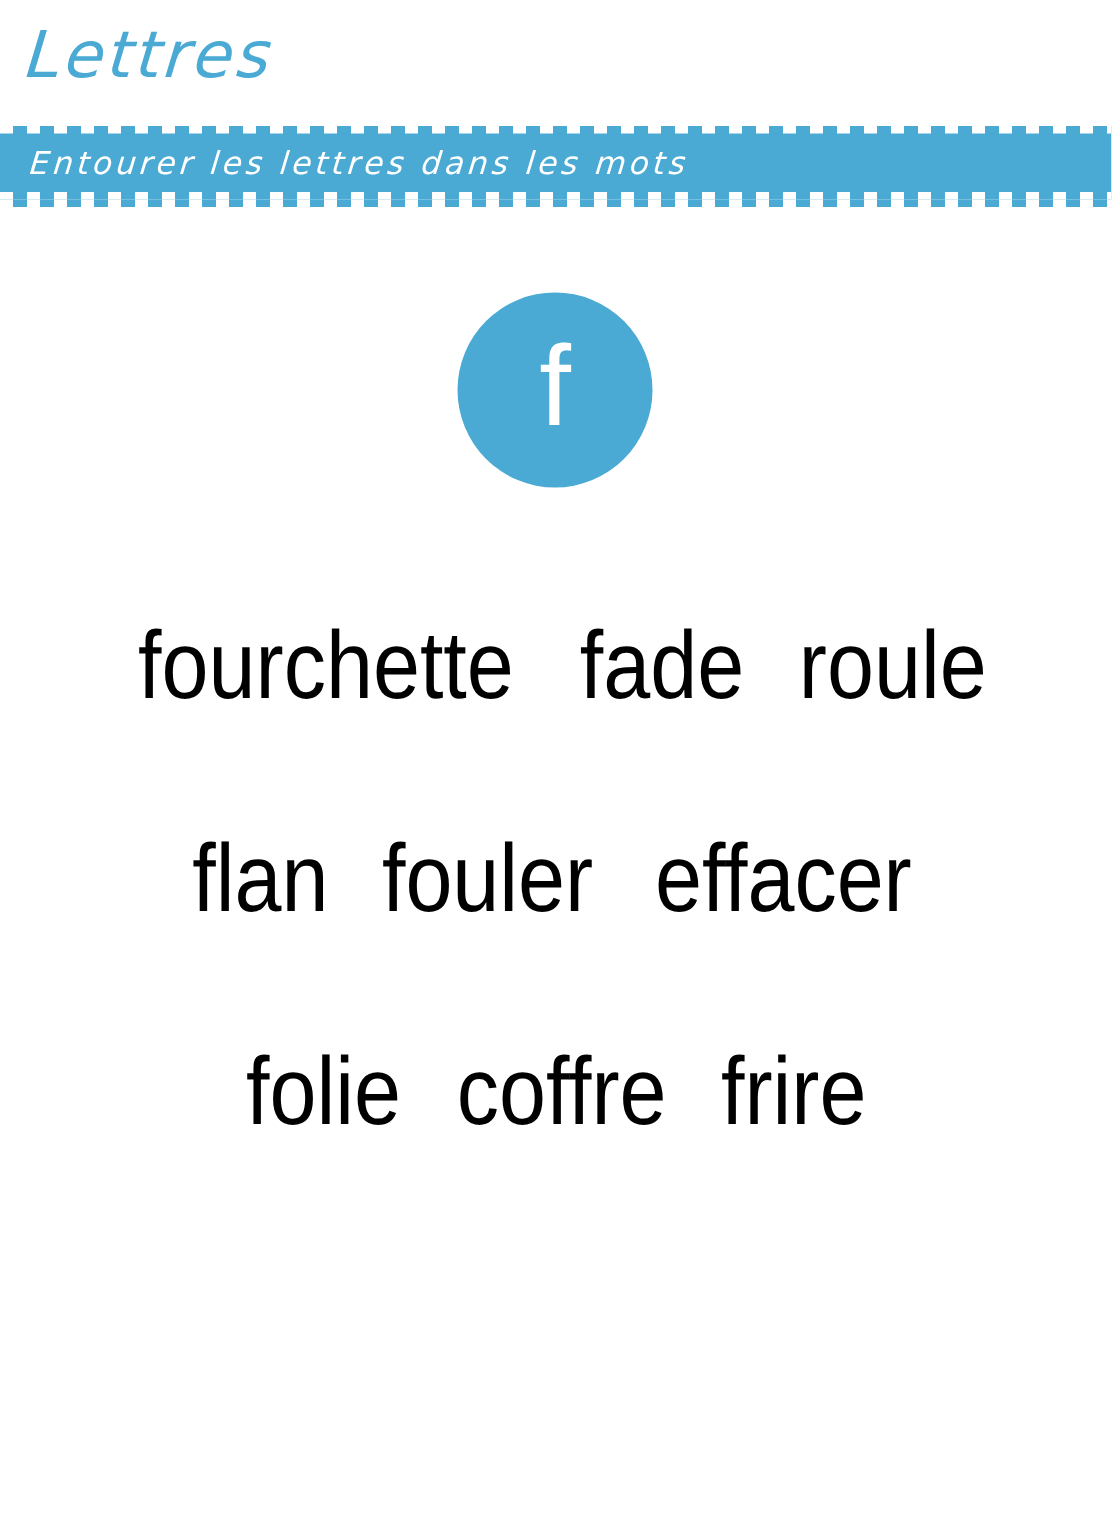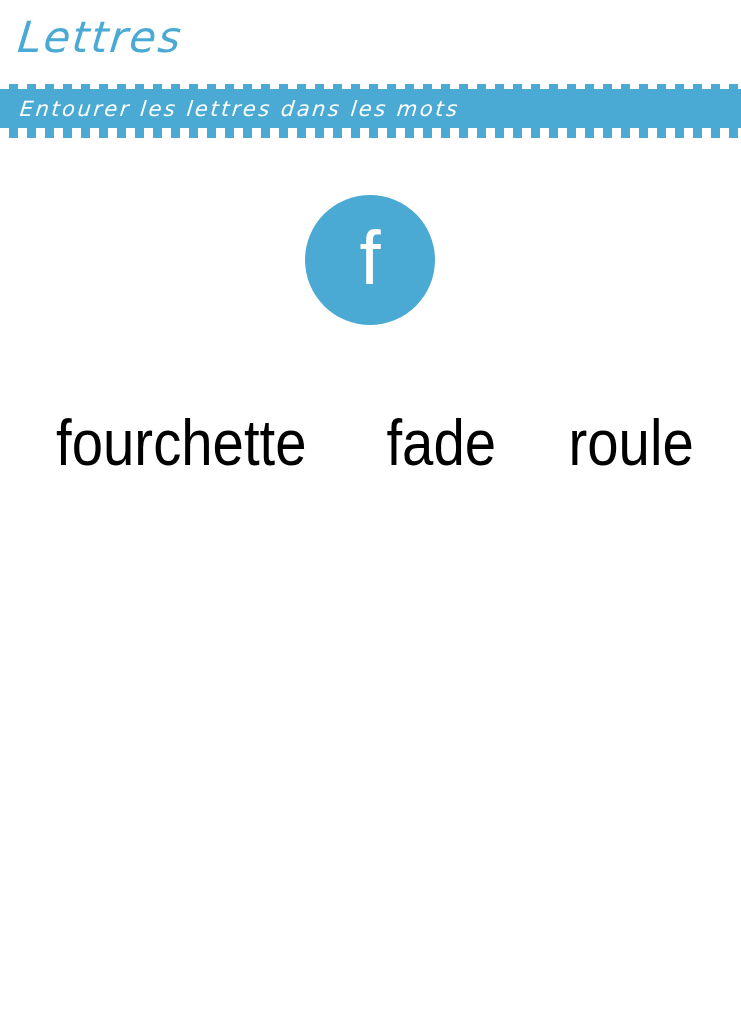--- a/index.html
+++ b/index.html
@@ -119,21 +119,21 @@
     left: 0;
     top: 372px;
     width: 741px;
   }
   .word-row {
     width: 741px;
     height: 142px;
     display: flex;
     align-items: center;
     justify-content: center;
-    gap: 56px;
+    gap: 20px;
   }
   .word-item {
     font-family: "Liberation Sans Narrow", "Liberation Sans", sans-serif;
     font-size: 64px;
     font-weight: 400;
     color: #000000;
     line-height: 1;
     white-space: nowrap;
     transform: scaleX(0.88);
     transform-origin: center;
@@ -169,21 +169,31 @@
 </div>
 
 <div id="word-grid">
 
   <div class="word-row">
     <span class="word-item">fourchette</span>
     <span class="word-item">fade</span>
     <span class="word-item">roule</span>
   </div>
 
+  <div class="word-row">
+    <span class="word-item">flan</span>
+    <span class="word-item">fouler</span>
+    <span class="word-item">effacer</span>
+  </div>
 
 
+  <div class="word-row">
+    <span class="word-item">folie</span>
+    <span class="word-item">coffre</span>
+    <span class="word-item">frire</span>
+  </div>
 
 </div>
 
 <div id="worksheet-footer">
   
   
 </div>
 
 </body></html>

